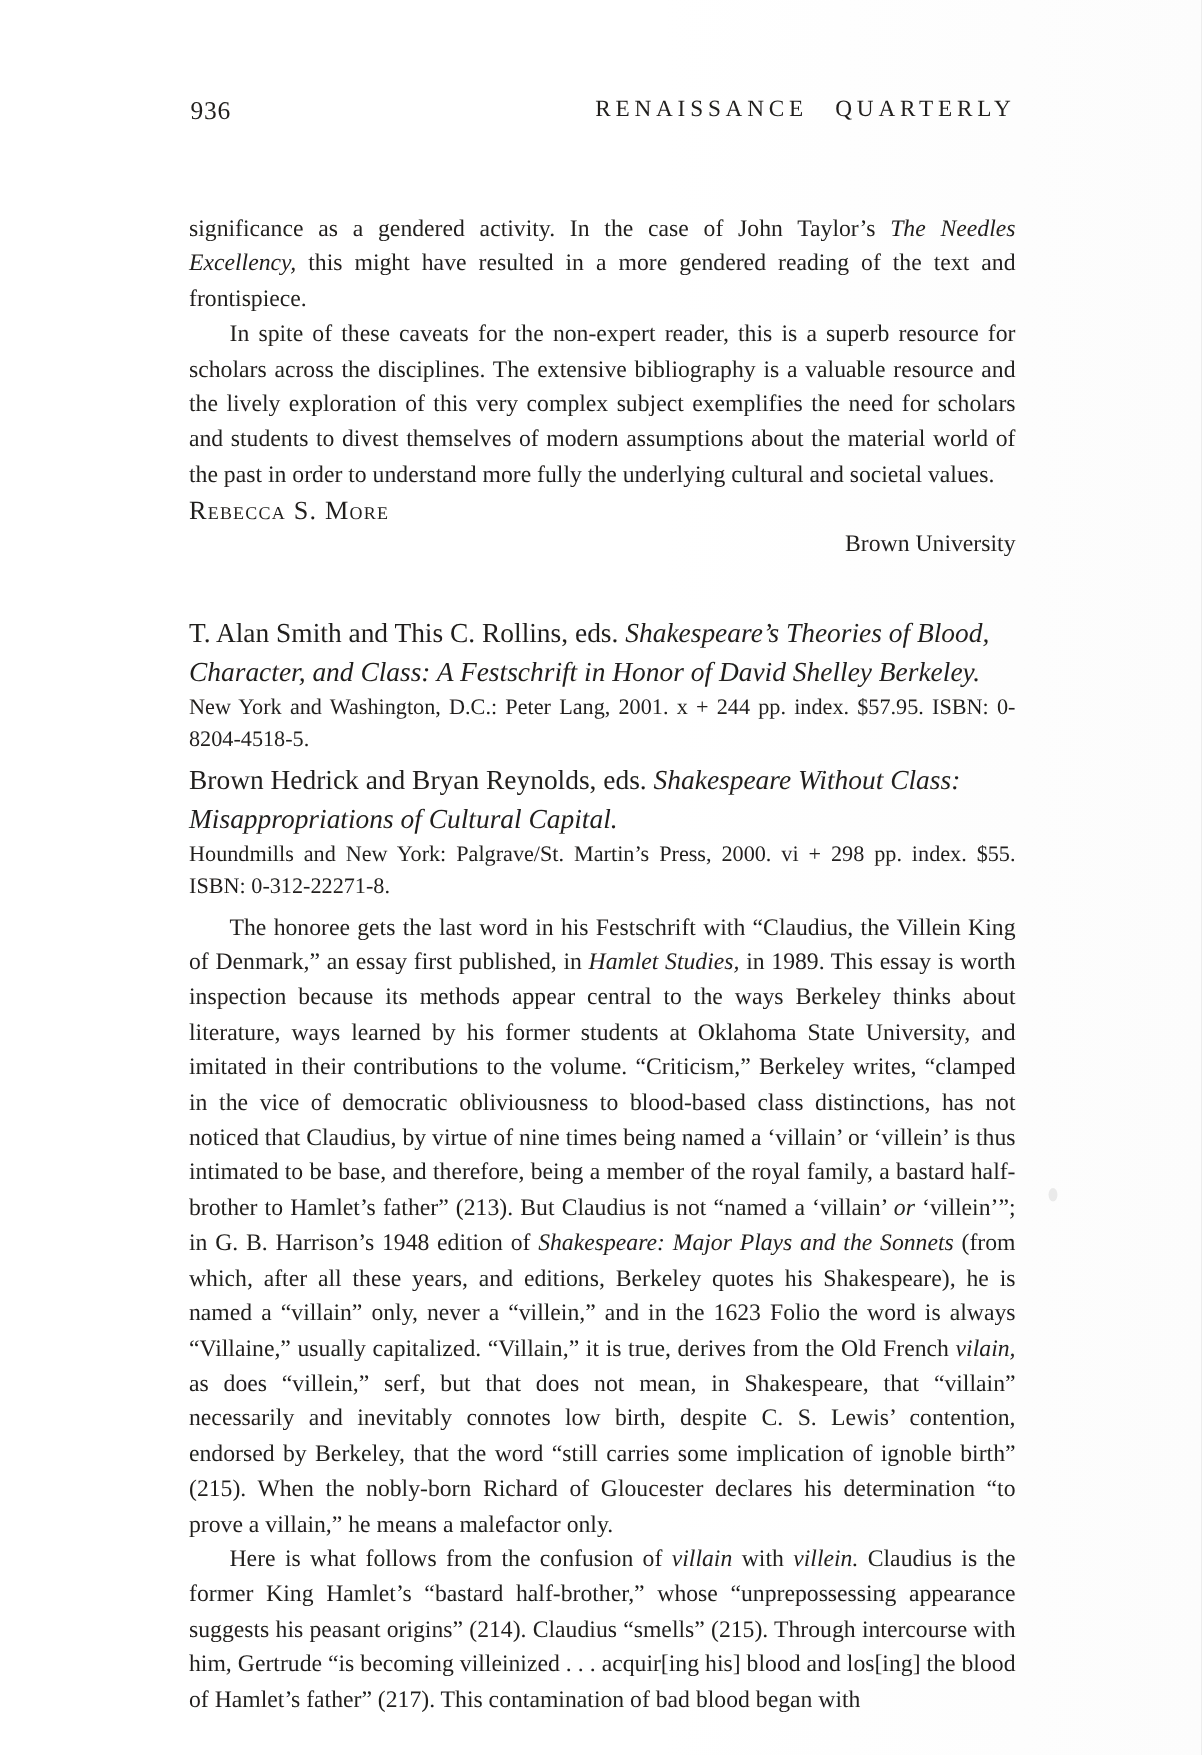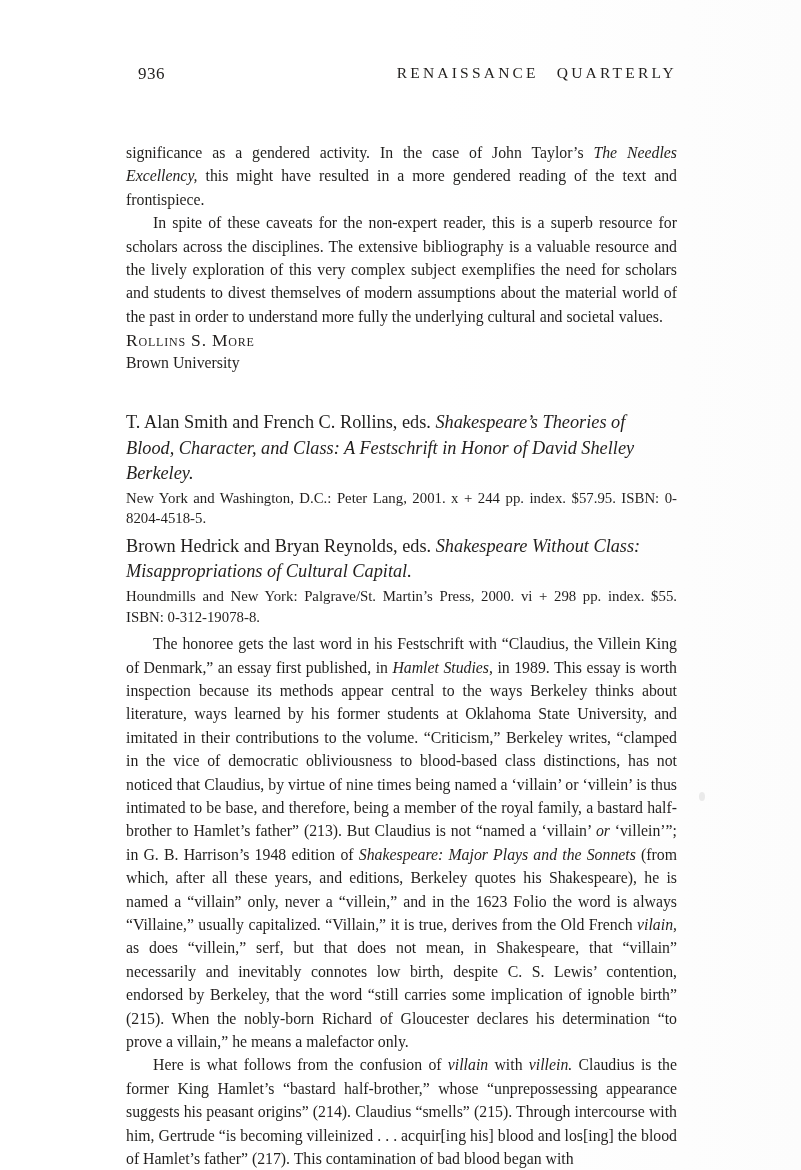--- a/index.html
+++ b/index.html
@@ -15,21 +15,21 @@
   }
   .page-header {
     position: absolute;
     top: 64px;
     left: 126px;
     width: 551px;
     height: 22px;
   }
   .page-number {
     position: absolute;
-    left: 12px;
+    left: 1px;
     top: 0;
     font-size: 17px;
     letter-spacing: 0.5px;
   }
   .journal-title {
     display: block;
     text-align: right;
     font-size: 15.5px;
     letter-spacing: 3.2px;
     word-spacing: 11px;
@@ -52,20 +52,21 @@
   .reviewer-name {
     font-variant: small-caps;
     font-size: 17.5px;
     line-height: 23px;
     letter-spacing: 0.8px;
     margin-top: 1px;
   }
   .reviewer-affiliation {
     font-size: 15.8px;
     line-height: 22px;
+    text-align: right;
   }
   .book-block { margin-top: 36px; }
   .book-heading {
     margin: 0;
     font-size: 18.3px;
     line-height: 25.5px;
     text-align: left;
   }
   .pub-info {
     margin: 1px 0 5px 0;
@@ -92,29 +93,29 @@
   <header class="page-header">
     <span class="page-number">936</span>
     <span class="journal-title">RENAISSANCE QUARTERLY</span>
   </header>
 
   <main class="column">
 
     <section>
       <p class="body-text"><span>significance as a gendered activity. In the case of John Taylor’s </span><span class="it">The Needles Excellency,</span><span> this might have resulted in a more gendered reading of the text and frontispiece.</span></p>
       <p class="body-text indent"><span>In spite of these caveats for the non-expert reader, this is a superb resource for scholars across the disciplines. The extensive bibliography is a valuable resource and the lively exploration of this very complex subject exemplifies the need for scholars and students to divest themselves of modern assumptions about the material world of the past in order to understand more fully the underlying cultural and societal values.</span></p>
-      <div class="reviewer-name">Rollins S. More</div>
+      <div class="reviewer-name">Rebecca S. More</div>
       <div class="reviewer-affiliation">Brown University</div>
     </section>
 
     <section class="book-block">
-      <p class="book-heading"><span>T. Alan Smith and French C. Rollins, eds. </span><span class="it">Shakespeare’s Theories of Blood, Character, and Class: A Festschrift in Honor of David Shelley Berkeley.</span></p>
+      <p class="book-heading"><span>T. Alan Smith and This C. Rollins, eds. </span><span class="it">Shakespeare’s Theories of Blood, Character, and Class: A Festschrift in Honor of David Shelley Berkeley.</span></p>
       <p class="pub-info">New York and Washington, D.C.: Peter Lang, 2001. x + 244 pp. index. $57.95. ISBN: 0-8204-4518-5.</p>
       <p class="book-heading"><span>Brown Hedrick and Bryan Reynolds, eds. </span><span class="it">Shakespeare Without Class: Misappropriations of Cultural Capital.</span></p>
-      <p class="pub-info">Houndmills and New York: Palgrave/St. Martin’s Press, 2000. vi + 298 pp. index. $55. ISBN: 0-312-19078-8.</p>
+      <p class="pub-info">Houndmills and New York: Palgrave/St. Martin’s Press, 2000. vi + 298 pp. index. $55. ISBN: 0-312-22271-8.</p>
     </section>
 
     <section class="review-body">
       <p class="body-text indent"><span>The honoree gets the last word in his Festschrift with “Claudius, the Villein King of Denmark,” an essay first published, in </span><span class="it">Hamlet Studies,</span><span> in 1989. This essay is worth inspection because its methods appear central to the ways Berkeley thinks about literature, ways learned by his former students at Oklahoma State University, and imitated in their contributions to the volume. “Criticism,” Berkeley writes, “clamped in the vice of democratic obliviousness to blood-based class distinctions, has not noticed that Claudius, by virtue of nine times being named a ‘villain’ or ‘villein’ is thus intimated to be base, and therefore, being a member of the royal family, a bastard half-brother to Hamlet’s father” (213). But Claudius is not “named a ‘villain’ </span><span class="it">or</span><span> ‘villein’”; in G. B. Harrison’s 1948 edition of </span><span class="it">Shakespeare: Major Plays and the Sonnets</span><span> (from which, after all these years, and editions, Berkeley quotes his Shakespeare), he is named a “villain” only, never a “villein,” and in the 1623 Folio the word is always “Villaine,” usually capitalized. “Villain,” it is true, derives from the Old French </span><span class="it">vilain,</span><span> as does “villein,” serf, but that does not mean, in Shakespeare, that “villain” necessarily and inevitably connotes low birth, despite C. S. Lewis’ contention, endorsed by Berkeley, that the word “still carries some implication of ignoble birth” (215). When the nobly-born Richard of Gloucester declares his determination “to prove a villain,” he means a malefactor only.</span></p>
       <p class="body-text indent"><span>Here is what follows from the confusion of </span><span class="it">villain</span><span> with </span><span class="it">villein.</span><span> Claudius is the former King Hamlet’s “bastard half-brother,” whose “unprepossessing appearance suggests his peasant origins” (214). Claudius “smells” (215). Through intercourse with him, Gertrude “is becoming villeinized . . . acquir[ing his] blood and los[ing] the blood of Hamlet’s father” (217). This contamination of bad blood began with</span></p>
     </section>
 
   </main>
 
   <div class="scan-speck"></div>

